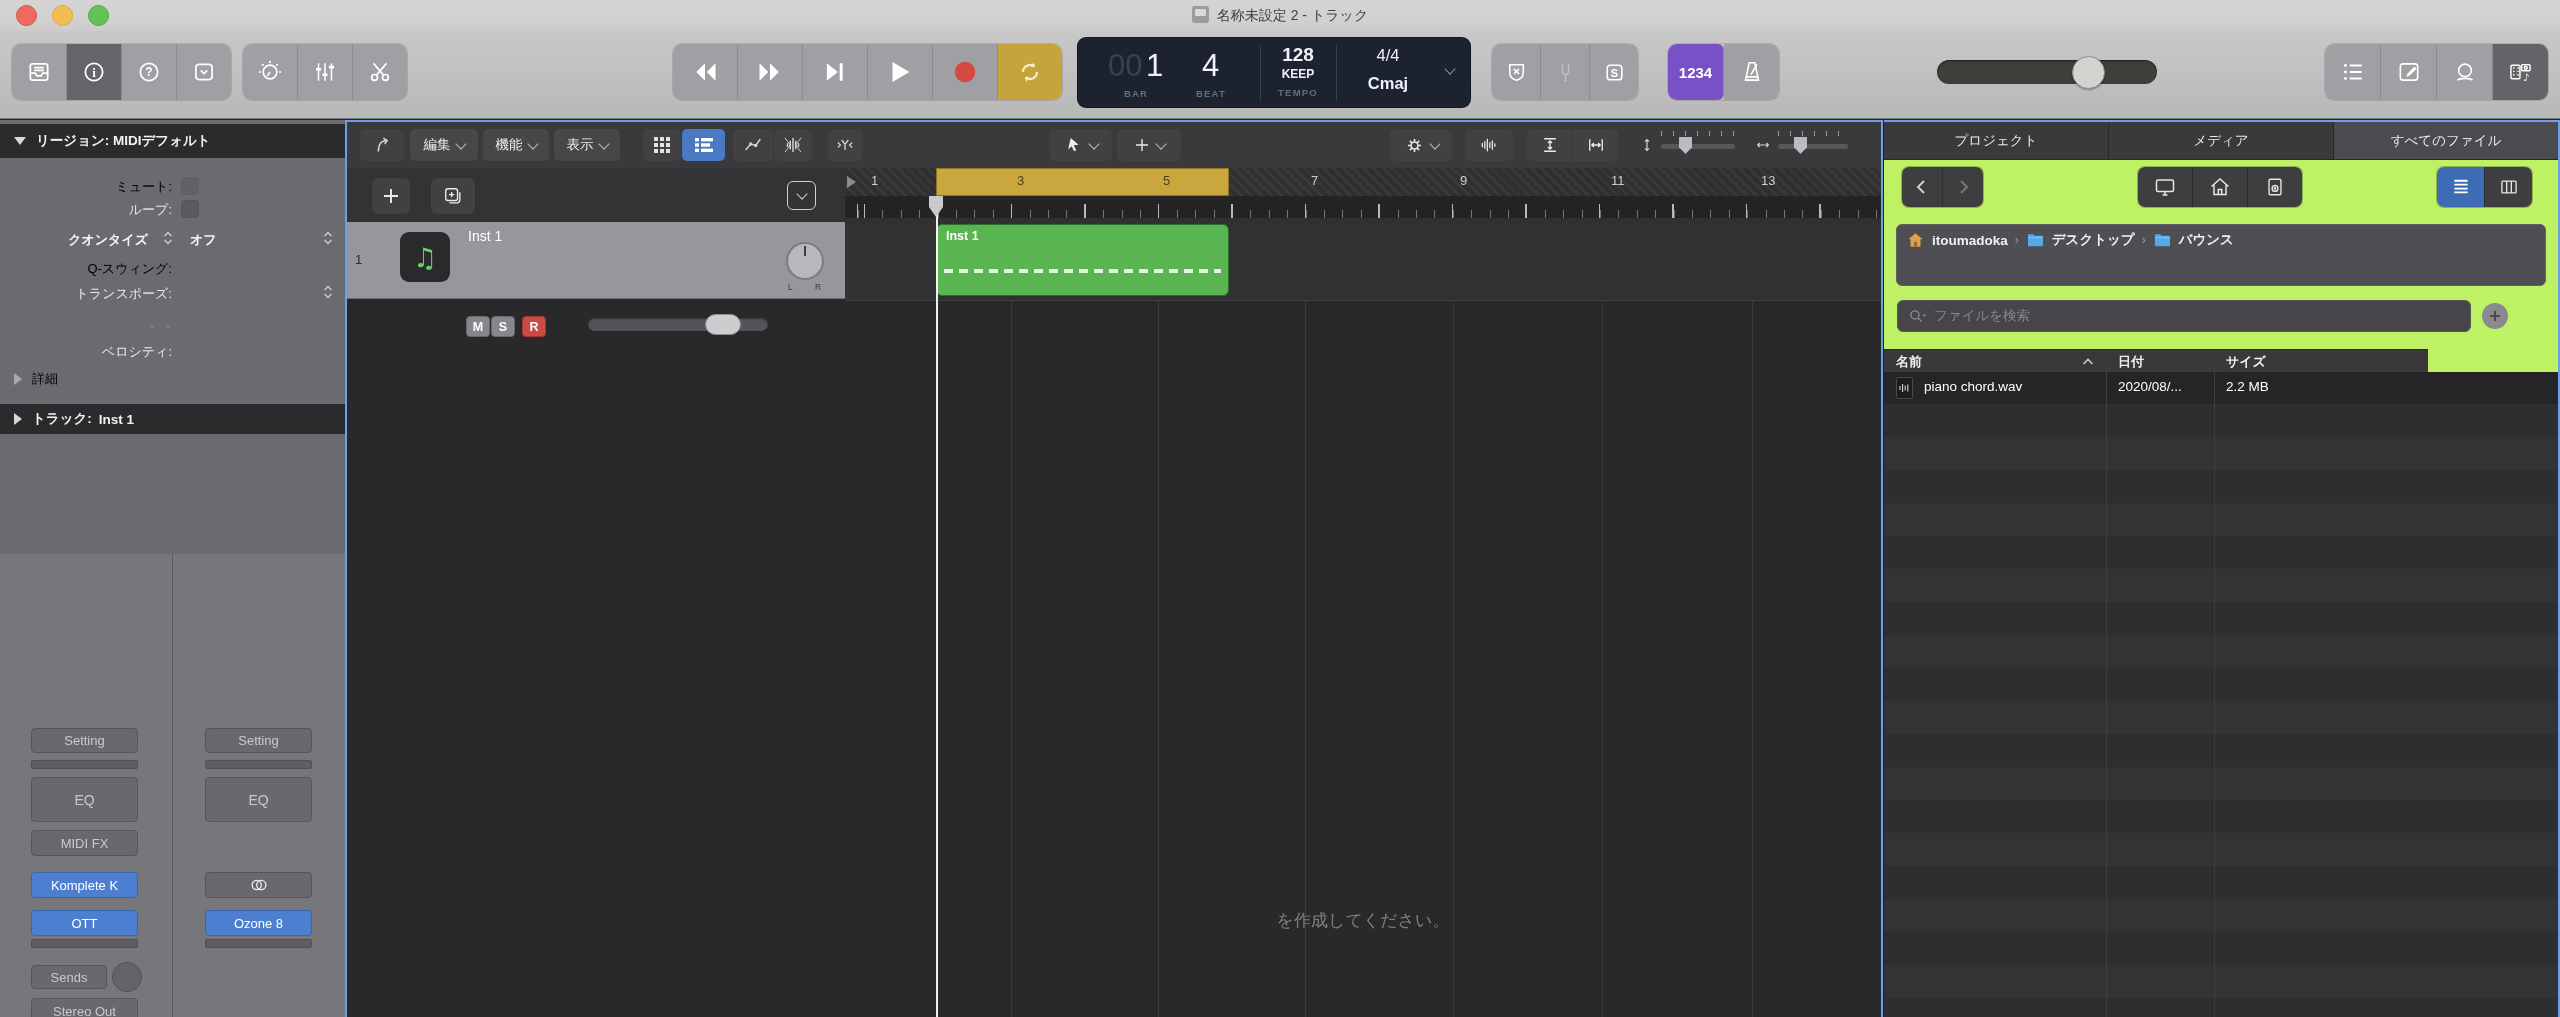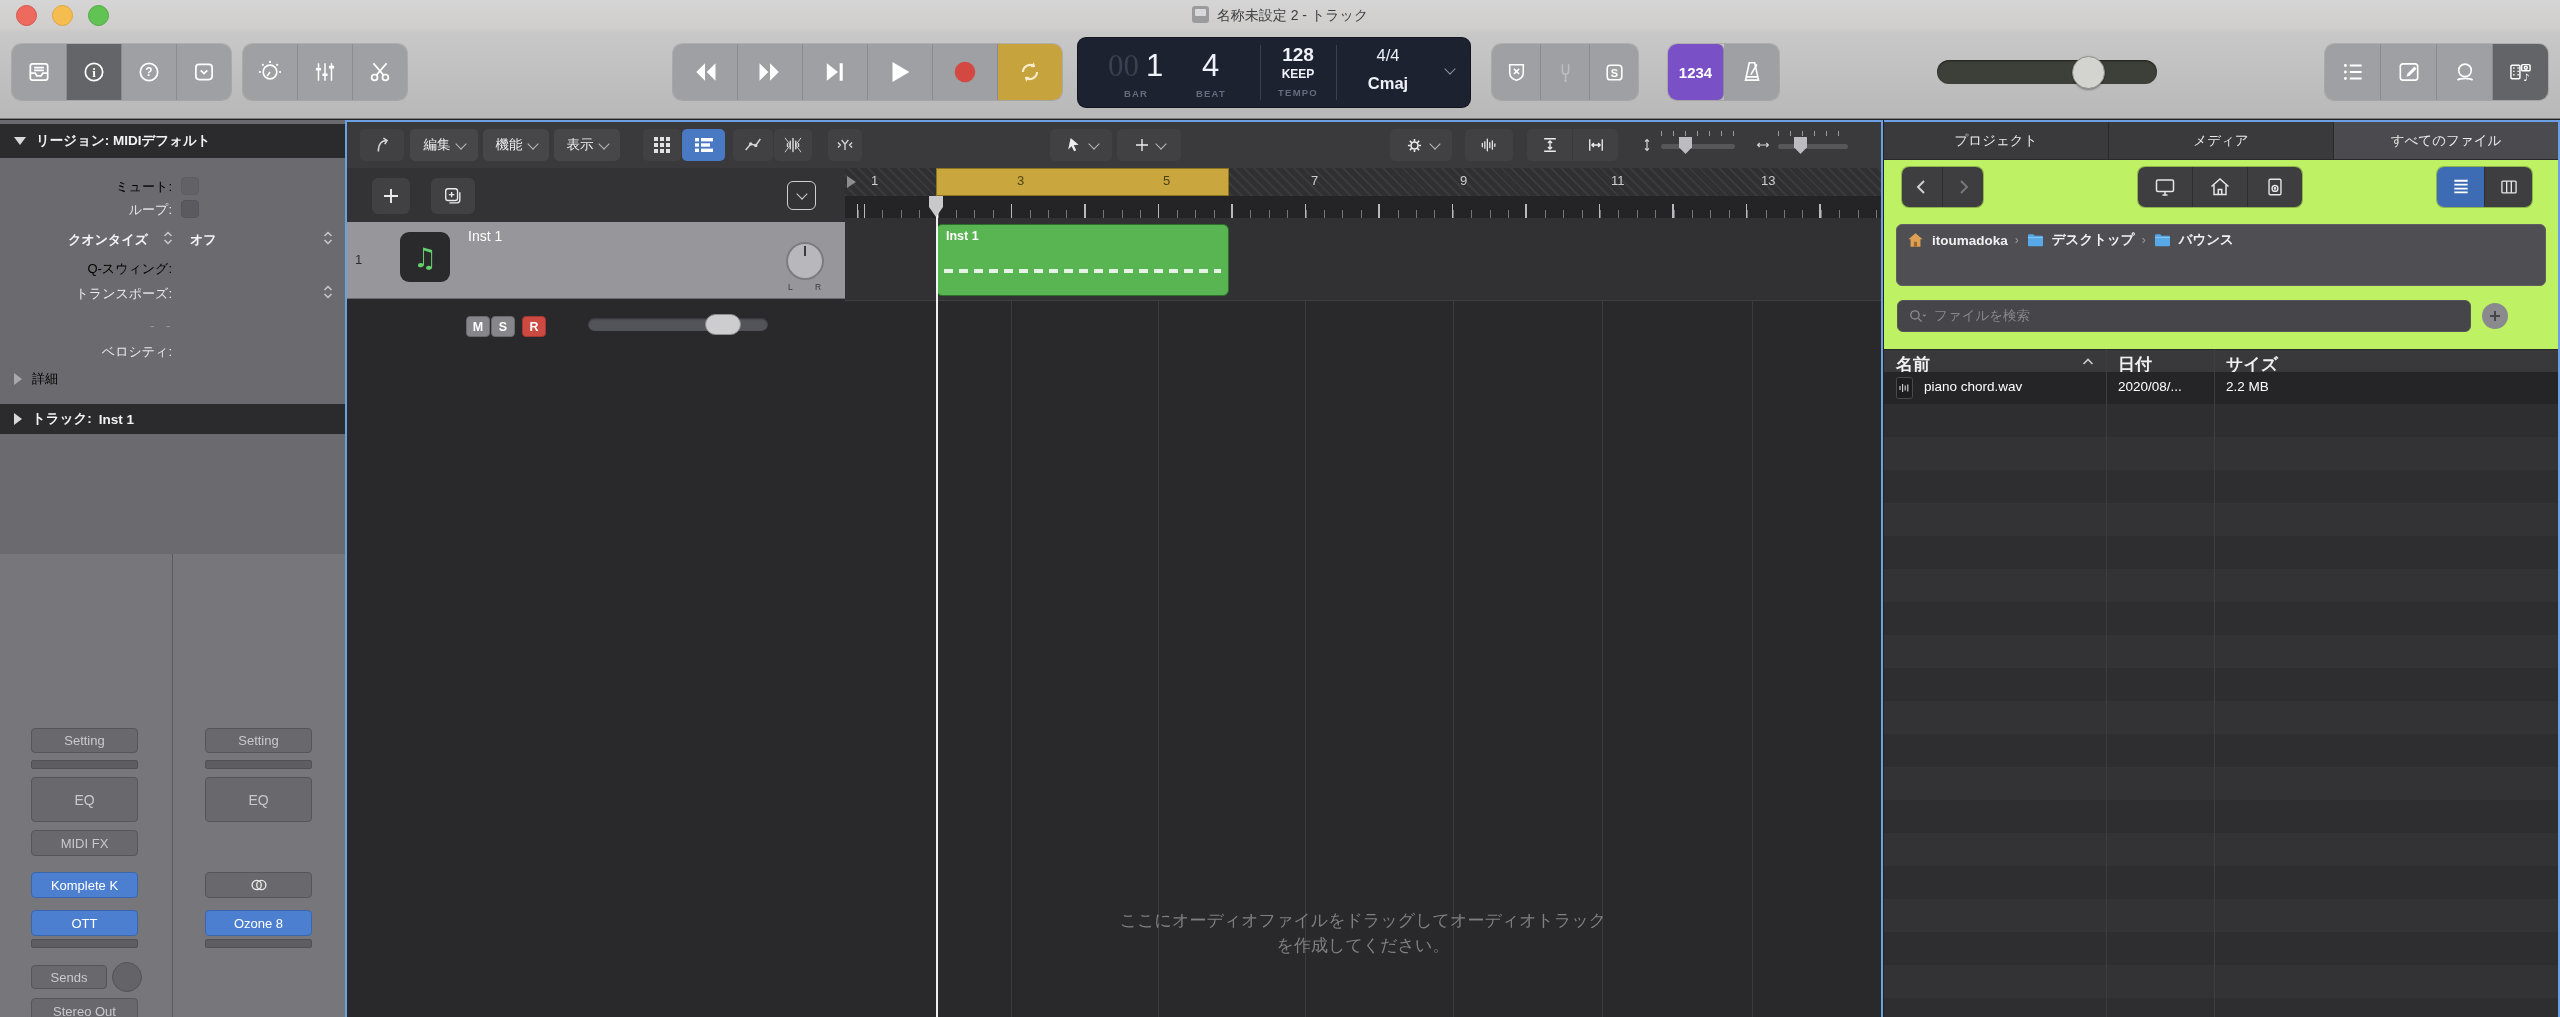--- a/index.html
+++ b/index.html
@@ -108,22 +108,22 @@
      display:flex;align-items:center;justify-content:center;}
   .btab:last-child{border-right:none;}
   .btab.active{background:#4b4b4f;}
   .bbtn{background:#3e3e41;display:flex;align-items:center;justify-content:center;}
   #crumbbox{left:12px;top:102px;width:650px;height:62px;background:#4f4f53;border:1px solid #5f5f63;
      border-radius:6px;box-sizing:border-box;}
   .crumb{color:#f0f0f2;font-size:13.5px;}
   .crumbsep{color:#9a9a9f;font-size:12px;margin:0 7px;}
   #search{left:13px;top:178px;width:574px;height:32px;background:#46464a;border:1px solid #55555a;
      border-radius:6px;box-sizing:border-box;display:flex;align-items:center;}
-  #thead{left:0;top:227px;width:674px;height:22px;background:#39393c;border-top:1px solid #2a2a2c;
-     border-bottom:1px solid #2a2a2c;color:#f0f0f2;font-size:17px;font-weight:600;}
+  #thead{left:0;top:227px;width:544px;height:22px;background:#39393c;border-top:1px solid #2a2a2c;
+     border-bottom:1px solid #2a2a2c;color:#f0f0f2;font-size:13px;font-weight:600;}
   #frow{left:0;top:250px;width:674px;height:32px;background:#252528;color:#fff;font-size:13.5px;}
   #fstripes{left:0;top:282px;width:674px;height:613px;
      background:repeating-linear-gradient(180deg,#2e2e31 0 33px,#333336 33px 66px);}
   .colline{position:absolute;top:227px;height:668px;width:1px;background:#3e3e41;z-index:3;}
 </style>
 </head>
 <body>
 
 <div id="root">
 
@@ -225,21 +225,21 @@
         <svg width="28" height="28" viewBox="0 0 24 24" fill="none" stroke="#f6edc8" stroke-width="1.9">
             <path d="M6 12a6 6 0 0 1 9.8-4.6"></path>
             <path d="M18 12a6 6 0 0 1-9.8 4.6"></path>
             <path d="M15.2 3.6l1.2 3.9-3.9.5" fill="#f6edc8" stroke="none"></path>
             <path d="M8.8 20.4l-1.2-3.9 3.9-.5" fill="#f6edc8" stroke="none"></path>
           </svg>
       </div>
     </div>
 
     <div id="lcd" class="abs">
-      <span class="abs" style="left:30px;top:10px;font-size:31px;color:#39404f;font-family:Liberation Serif, serif;">00</span>
+      <span class="abs" style="left:30px;top:10px;font-size:31px;color:#39404f;">00</span>
       <span class="abs" style="left:68px;top:10px;font-size:31px;">1</span>
       <span class="abs" style="left:124px;top:10px;font-size:31px;">4</span>
       <span class="lab" style="left:46px;top:50px;">BAR</span>
       <span class="lab" style="left:118px;top:50px;">BEAT</span>
       <div class="div" style="left:182px;"></div>
       <span class="abs" style="left:182px;top:6px;width:76px;text-align:center;font-size:19px;font-weight:600;">128</span>
       <span class="abs" style="left:182px;top:29px;width:76px;text-align:center;font-size:12px;font-weight:600;">KEEP</span>
       <span class="lab" style="left:182px;top:49px;width:76px;text-align:center;">TEMPO</span>
       <div class="div" style="left:258px;"></div>
       <span class="abs" style="left:258px;top:8px;width:104px;text-align:center;font-size:16.5px;">4/4</span>
@@ -604,21 +604,20 @@
       <div id="phandle" class="abs"></div>
       <div id="playhead" class="abs"></div>
 
       <div id="lane1" class="abs"></div>
       <div id="region" class="abs">
         <span class="abs" style="left:9px;top:4px;font-size:12.5px;font-weight:600;color:#fff;">Inst 1</span>
         <div class="dash"></div>
       </div>
 
       <div class="hint" style="left:0;top:740px;width:1036px;font-size:17px;color:#808083;">
-        <div>ここにオーディオファイルをドラッグしてオーディオトラック</div>
         <div>を作成してください。</div>
       </div>
     </div>
   </div>
 
   <div id="browser" class="abs">
     <div id="btabs" class="abs">
       <div class="btab">
           <span>プロジェクト</span>
         </div>

